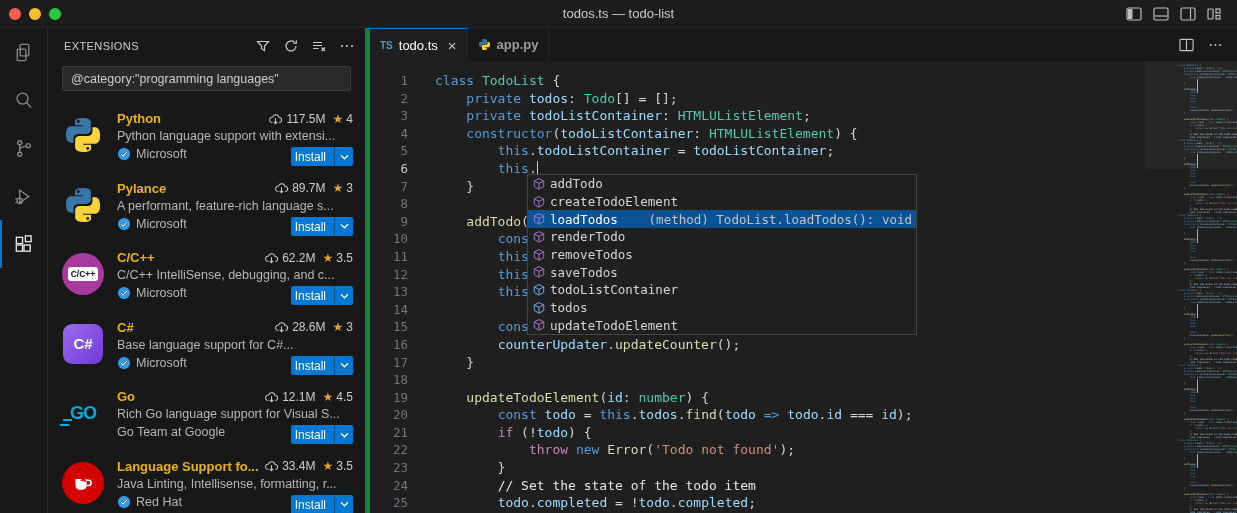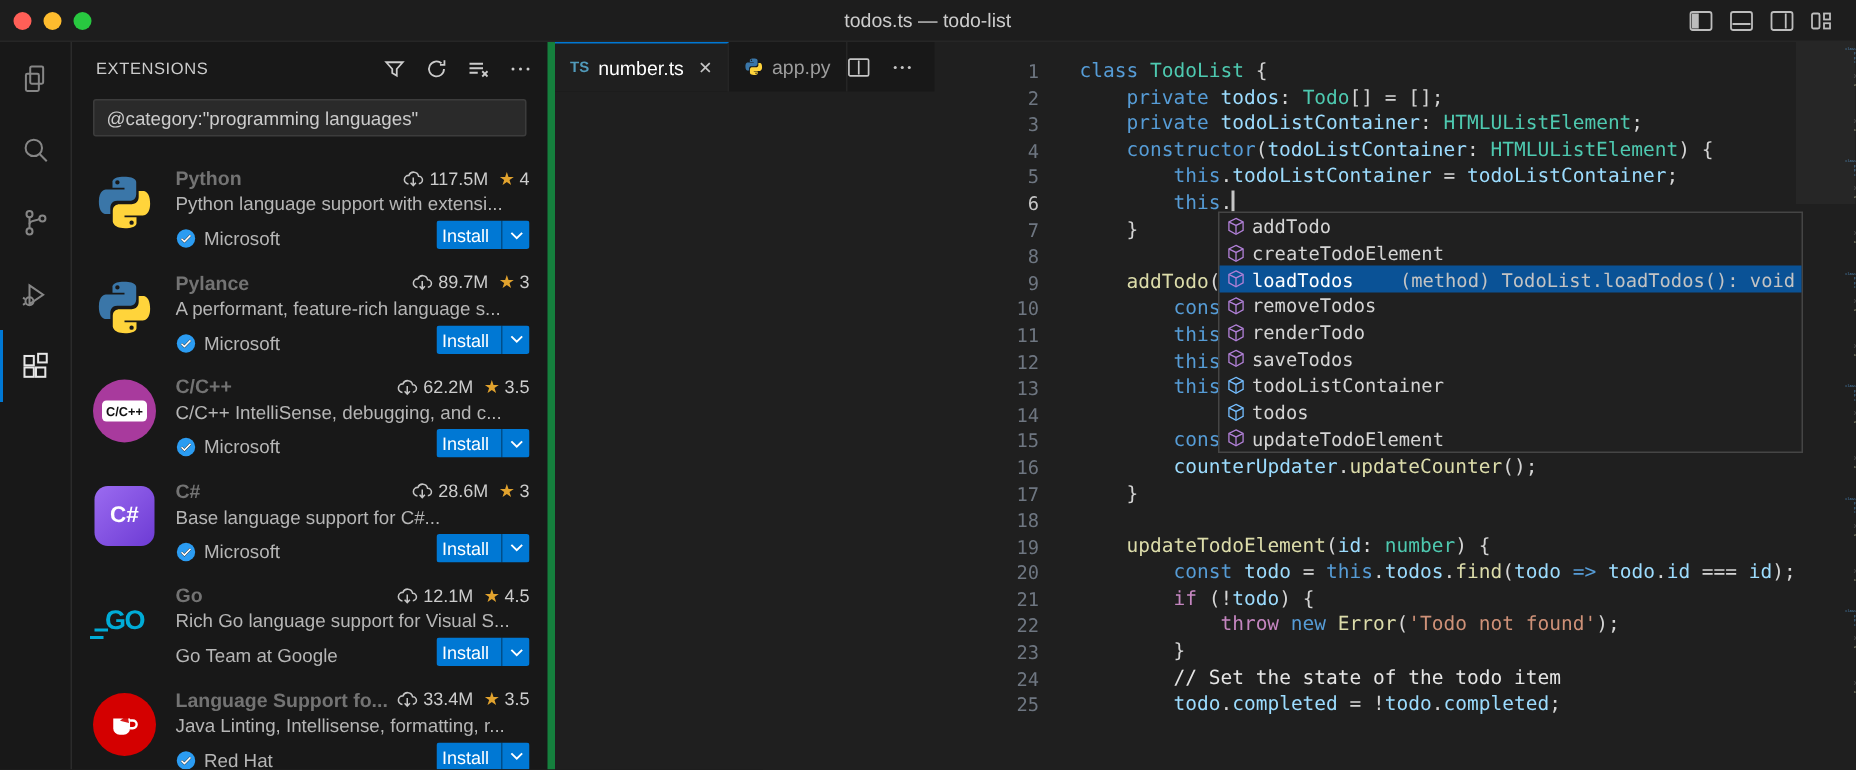--- a/index.html
+++ b/index.html
@@ -42,28 +42,28 @@
     border:1px solid #3c3c3c; border-radius:2px; display:flex; align-items:center; }
   .searchbox input { width:100%; background:transparent; border:none; outline:none;
     color:#cccccc; font-size:12.5px; padding:0 8px; font-family:"Liberation Sans",sans-serif; }
 
   .ext-list { flex:1; overflow:hidden; }
   .ext-row { height:69.5px; display:flex; padding:10px 12px 0 14px; cursor:pointer; }
   .ext-icon { width:42px; height:42px; flex:0 0 42px; margin-top:3px; display:flex;
     align-items:center; justify-content:center; }
   .ext-body { flex:1; margin-left:13px; min-width:0; }
   .ext-line1 { display:flex; align-items:center; }
-  .ext-name { color:#737373; font-weight:bold; font-size:13px; white-space:nowrap;
+  .ext-name { color:#eab308; font-weight:bold; font-size:13px; white-space:nowrap;
     overflow:hidden; }
   .ext-stats { margin-left:auto; display:flex; gap:3px; color:#cccccc;
     font-size:12px; white-space:nowrap; padding-left:6px; }
   .ext-stats .star { color:#e2a32e; font-size:12px; margin-left:4px; }
   .ext-desc { color:#b6b6b6; font-size:12.5px; margin-top:3px; white-space:nowrap;
     overflow:hidden; }
-  .ext-line3 { display:flex; align-items:flex-end; margin-top:4px; }
+  .ext-line3 { display:flex; align-items:flex-start; margin-top:4px; }
   .pub { display:flex; align-items:center; gap:5px; color:#b6b6b6; font-size:12.5px; }
   .install { margin-left:auto; display:flex; height:19px; border-radius:2px; overflow:hidden; }
   .install-main { background:#0078d4; color:#ffffff; font-size:12px; padding:1px 8px 0 4px;
     display:flex; align-items:center; }
   .install-chev { background:#0078d4; border-left:1px solid rgba(0,0,0,.35); width:19px;
     display:flex; align-items:center; justify-content:center; }
 
   
   .xicon-cpp { width:42px; height:42px; border-radius:50%; background:#a83a9d;
     display:flex; align-items:center; justify-content:center; }
@@ -73,26 +73,26 @@
     background:linear-gradient(135deg,#9b6bf0,#6d3bd4); display:flex; align-items:center;
     justify-content:center; color:#ffffff; font-weight:bold; font-size:15px; }
   .xicon-go { position:relative; display:flex; align-items:center; justify-content:center;
     color:#00acd7; font-weight:bold; font-size:18px; letter-spacing:-1px; }
   .xicon-go i { position:absolute; left:-7px; top:16px; width:9px; height:2px;
     background:#00acd7; box-shadow:-3px 5px 0 #00acd7; }
   .xicon-java { width:42px; height:42px; border-radius:50%; background:#d40000;
     display:flex; align-items:center; justify-content:center; }
 
   
-  .editor-area { flex:1; min-width:0; background:#1f1f1f; display:flex; flex-direction:row;gap:32px; }
+  .editor-area { flex:1; min-width:0; background:#1f1f1f; display:flex; flex-direction:column; }
   .tabs { height:33px; background:#181818; display:flex; align-items:stretch; }
   .tab { display:flex; align-items:center; gap:6px; padding:0 10px; font-size:13px;
     border-right:1px solid #252525; cursor:pointer; }
   .tab.active { background:#1f1f1f; color:#ffffff; border-top:1.5px solid #0078d4; }
-  .tab.inactive { color:#9d9d9d; }
+  .tab.inactive { color:#9d9d9d;font-weight:bold; }
   .tab .ts-badge { color:#519aba; font-size:10px; font-weight:bold; }
   .tab .close { color:#c5c5c5; font-size:15px; margin-left:4px; }
   .tabs-right { margin-left:auto; display:flex; align-items:center; gap:14px; padding-right:14px; }
   .tabs-right svg { stroke:#c5c5c5; fill:none; stroke-width:1.2; }
 
   .editor-body { flex:1; position:relative; display:flex; min-height:0; }
   .code-area { flex:1; min-width:0; padding-top:11px; overflow:hidden;
     font-family:"DejaVu Sans Mono","Liberation Mono",monospace; font-size:13px;
     line-height:17.6px; }
   .code-line { display:flex; white-space:pre; height:17.6px; }
@@ -534,21 +534,21 @@
             </div>
           </div>
         </div>
       </div>
   </div>
 
   <div class="editor-area">
     <div class="tabs">
       <div class="tab active">
         <span class="ts-badge">TS</span>
-        <span>number.ts</span>
+        <span>todo.ts</span>
         <span class="close">×</span>
       </div>
       <div class="tab inactive">
         <span>
             <svg width="13" height="13" viewBox="0 0 110 110">
               <path fill="#3a76a8" d="M54 8c-23 0-21 10-21 10v10h22v3H23s-15-2-15 22 13 23 13 23h8V65s-.5-13 13-13h22s12.5.3 12.5-12V18S78 8 54 8zm-12 6a4 4 0 1 1 0 8 4 4 0 0 1 0-8z"></path>
               <path fill="#ffd43b" d="M56 102c23 0 21-10 21-10V82H55v-3h32s15 2 15-22-13-23-13-23h-8v11s.5 13-13 13H46s-12.5-.3-12.5 12v18s-1.5 14 22.5 14zm12-6a4 4 0 1 1 0-8 4 4 0 0 1 0 8z"></path>
             </svg>
           </span>
         <span>app.py</span>
@@ -636,32 +636,32 @@
           </div>
           <div class="sg-row">
             <span class="sg-ic">
               <svg width="14" height="14" viewBox="0 0 16 16" style="margin:1px">
                 <g stroke="#b180d7" fill="none" stroke-width="1">
                   <path d="M8 1.8l5.4 2.7v6.4L8 13.9 2.6 10.9V4.5z"></path>
                   <path d="M2.8 4.7L8 7.2l5.2-2.5M8 7.2v6.4"></path>
                 </g>
               </svg>
             </span>
-            <span>removeTodos</span>
+            <span>renderTodo</span>
           </div>
           <div class="sg-row">
             <span class="sg-ic">
               <svg width="14" height="14" viewBox="0 0 16 16" style="margin:1px">
                 <g stroke="#b180d7" fill="none" stroke-width="1">
                   <path d="M8 1.8l5.4 2.7v6.4L8 13.9 2.6 10.9V4.5z"></path>
                   <path d="M2.8 4.7L8 7.2l5.2-2.5M8 7.2v6.4"></path>
                 </g>
               </svg>
             </span>
-            <span>renderTodo</span>
+            <span>removeTodos</span>
           </div>
           <div class="sg-row">
             <span class="sg-ic">
               <svg width="14" height="14" viewBox="0 0 16 16" style="margin:1px">
                 <g stroke="#b180d7" fill="none" stroke-width="1">
                   <path d="M8 1.8l5.4 2.7v6.4L8 13.9 2.6 10.9V4.5z"></path>
                   <path d="M2.8 4.7L8 7.2l5.2-2.5M8 7.2v6.4"></path>
                 </g>
               </svg>
             </span>

